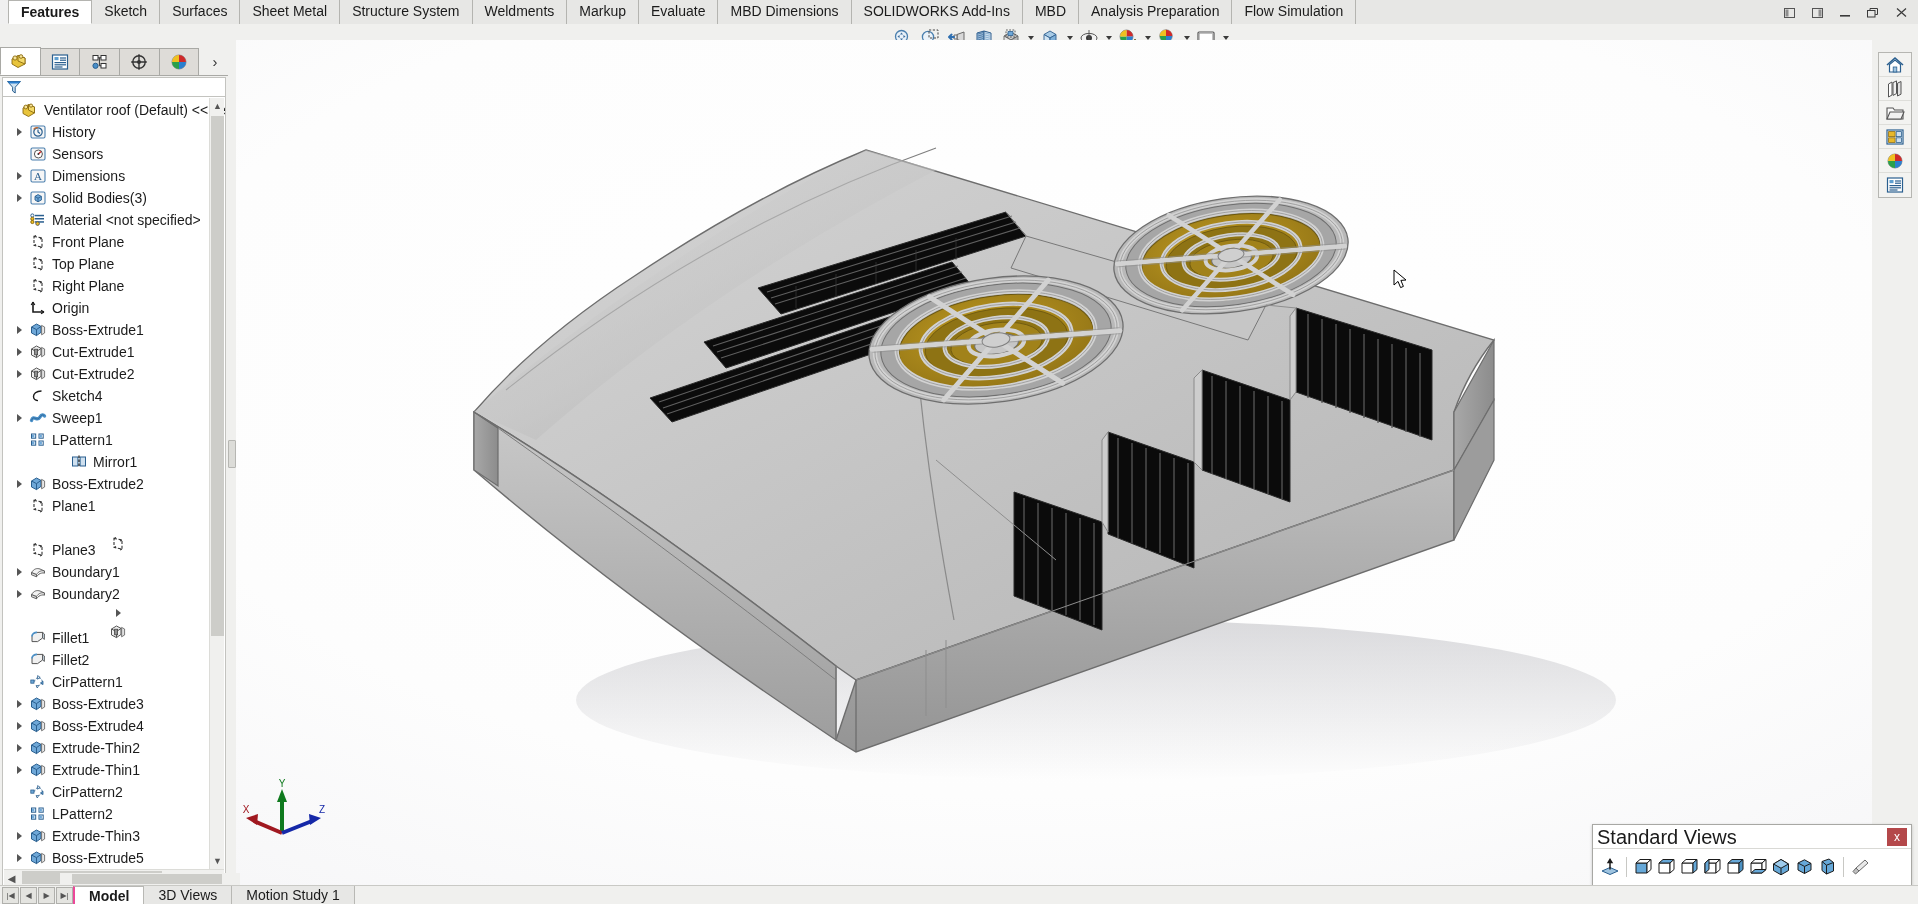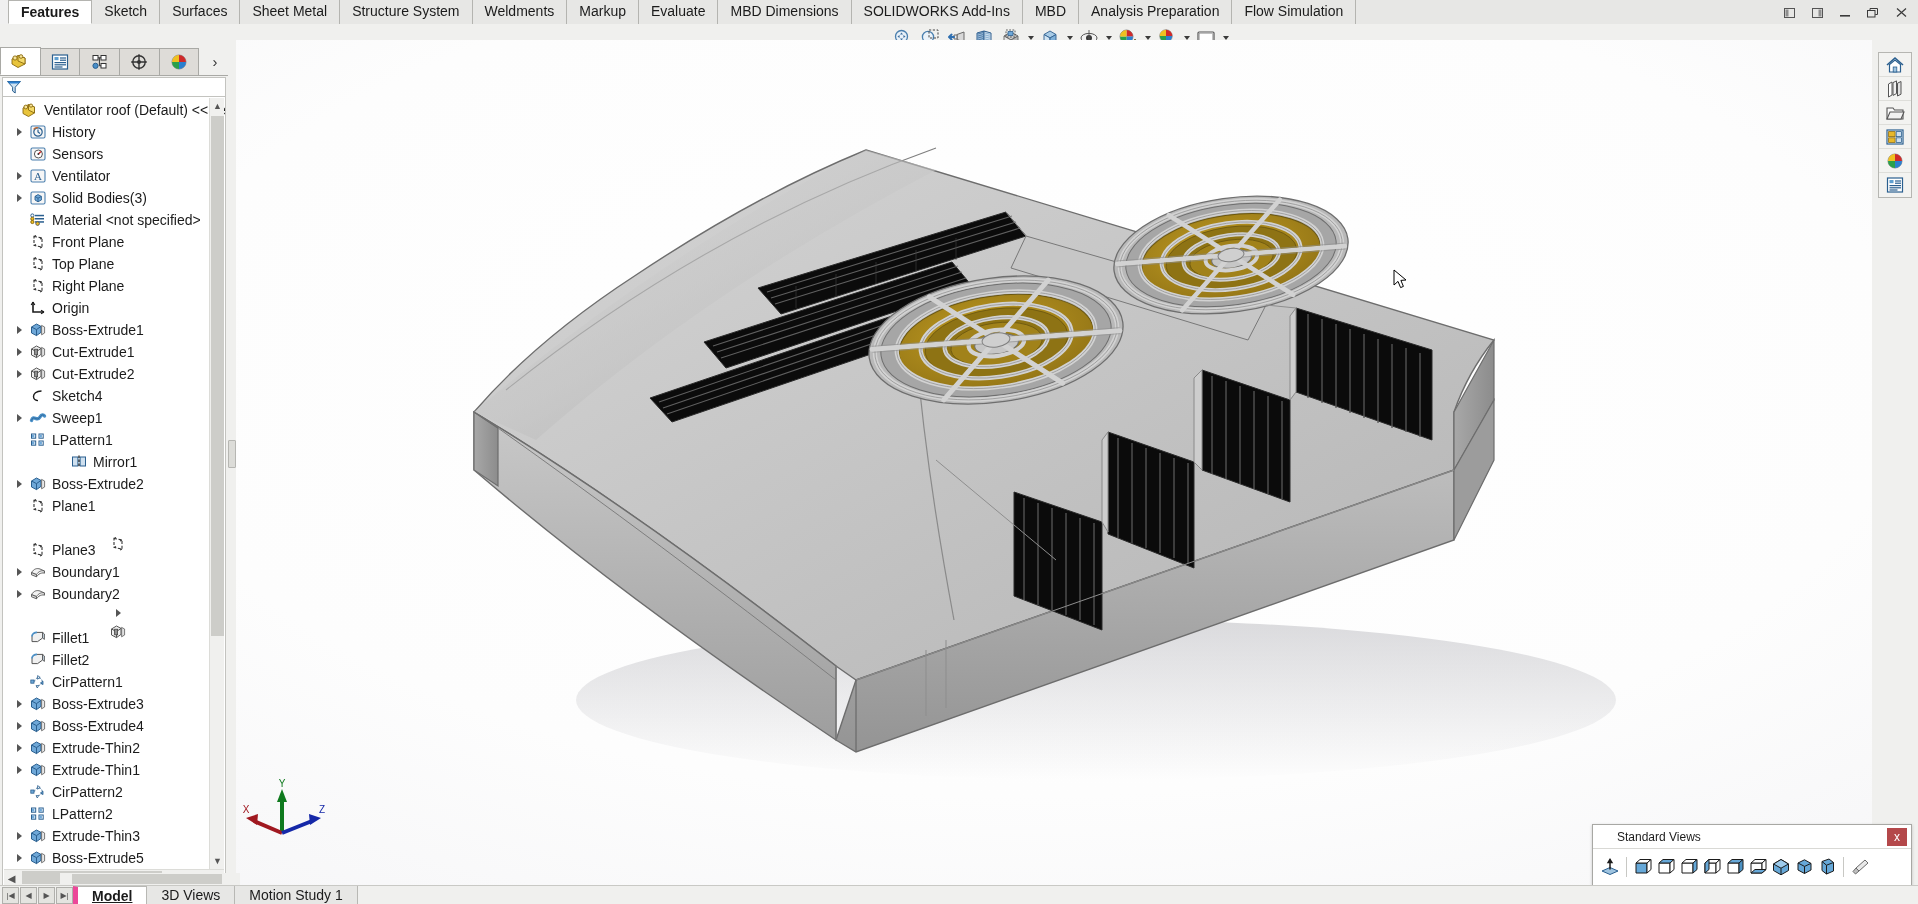--- a/index.html
+++ b/index.html
@@ -144,22 +144,22 @@
   .rt{ width:32px; height:24px; display:flex; align-items:center; justify-content:center; cursor:default;
        border-bottom:1px solid #dededa;}
   .rt:last-child{ border-bottom:none; }
 
   
   #stdviews{
     position:absolute; left:1592px; top:824px; width:320px; height:62px;
     background:#ffffff; border:1px solid #a8a8a4; box-shadow:0 1px 3px rgba(0,0,0,.20);
   }
   #sv-title{
-    position:relative; height:24px; line-height:24px; padding-left:24px;
-    font-size:12px; color:#1b1b1b; background:#ffffff; border-bottom:1px solid #d9d9d5;
+    position:relative; height:24px; line-height:24px; padding-left:4px;
+    font-size:20px; color:#1b1b1b; background:#ffffff; border-bottom:1px solid #d9d9d5;
   }
   #sv-close{
     position:absolute; right:4px; top:3px; width:20px; height:18px;
     background:#b4484a; color:#fff; font-size:12px; line-height:18px; text-align:center; cursor:default;
   }
   #sv-row{ display:flex; align-items:center; height:36px; padding:0 6px; gap:1px; }
   .sv{ width:22px; height:24px; display:flex; align-items:center; justify-content:center; cursor:default;}
   .svsep{ width:1px; height:20px; background:#c8c8c4; margin:0 4px; }
 
   
@@ -169,21 +169,21 @@
     display:flex; align-items:stretch;
   }
   #bnav{ display:flex; align-items:center; padding-left:2px; gap:1px;}
   .bnav-btn{ width:17px; height:17px; display:flex;align-items:center;justify-content:center;
     background:#e4e4e0; border:1px solid #b0b0ac; color:#555; font-size:8px; cursor:default;}
   .btab{
     height:19px; line-height:18px; padding:0 14px; font-size:14px; color:#1b1b1b;
     border-right:1px solid #b8b8b4; background:#e7e7e5; cursor:default;
   }
   .btab.active{ background:#ffffff; font-weight:bold; border-top:1px solid #b8b8b4;}
-  .btab:first-of-type{ border-left:5px solid #ec4899;text-decoration:underline; }
+  .btab:first-of-type{ border-left:2px solid #ec4899; }
 
   #bottom-hsb{
     position:absolute; left:60px; bottom:19px; width:180px; height:12px; background:#f0f0ee;
   }
   #bottom-hsb .th{ position:absolute; left:12px; top:1px; width:150px; height:10px; background:#cdcdc9;}
   #hsplit{ position:absolute; left:108px; bottom:19px; width:18px; height:5px;}
 </style>
 </head>
 <body>
 
@@ -471,21 +471,21 @@
           <div class="node" style="padding-left: 8px;">
             <div class="arrow">
               <i></i>
             </div>
             <div class="nico">
               <svg width="18" height="18" viewBox="0 0 18 18">
                 <rect x="2" y="3" width="14" height="12" rx="1.4" fill="#f6f6f6" stroke="#4a7fae" stroke-width="1.1"></rect>
                 <text x="9" y="13" font-family="Liberation Serif, serif" font-size="11" fill="#2a5f8f" text-anchor="middle">A</text>
               </svg>
             </div>
-            <span class="nlabel">Ventilator</span>
+            <span class="nlabel">Dimensions</span>
           </div>
           <div class="node" style="padding-left: 8px;">
             <div class="arrow">
               <i></i>
             </div>
             <div class="nico">
               <svg width="18" height="18" viewBox="0 0 18 18">
                 <rect x="2" y="3" width="14" height="12" rx="1.4" fill="#f6f6f6" stroke="#4a7fae" stroke-width="1.1"></rect>
                 <path d="M6,7.4 L9,5.6 L12.4,7.4 L12.4,11 L9,12.8 L6,11 Z" fill="#6fa8d8" stroke="#2a5f8f" stroke-width=".9"></path>
                 <path d="M6,7.4 L9,9.2 L12.4,7.4" fill="none" stroke="#2a5f8f" stroke-width=".9"></path>

